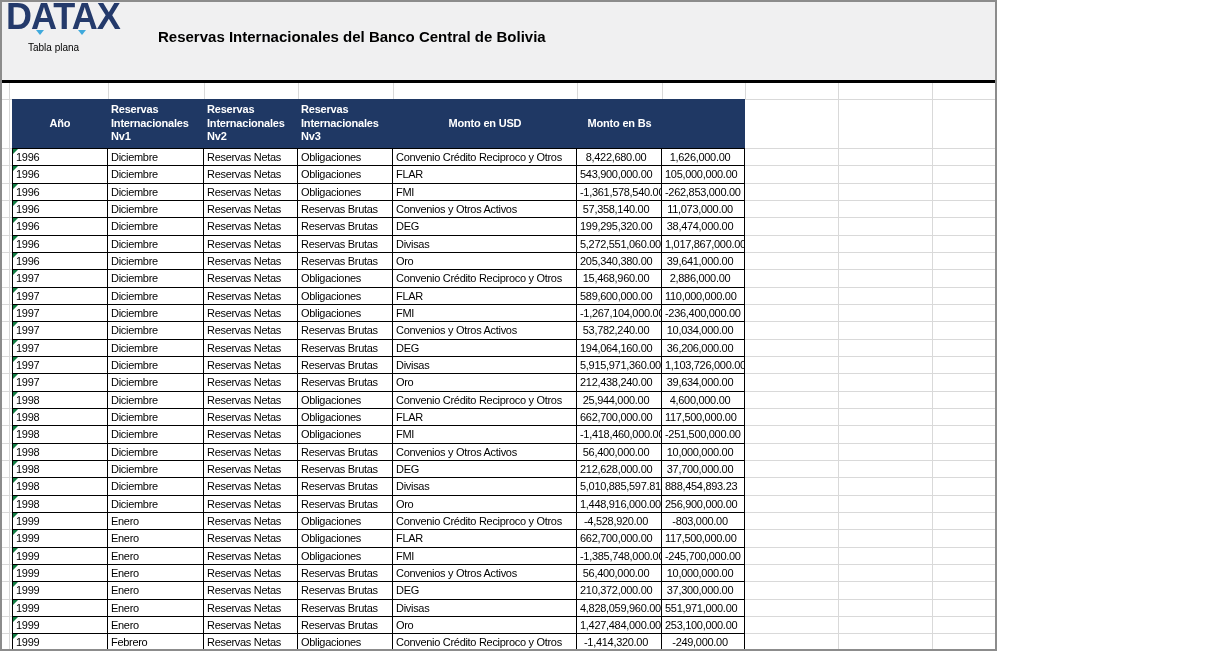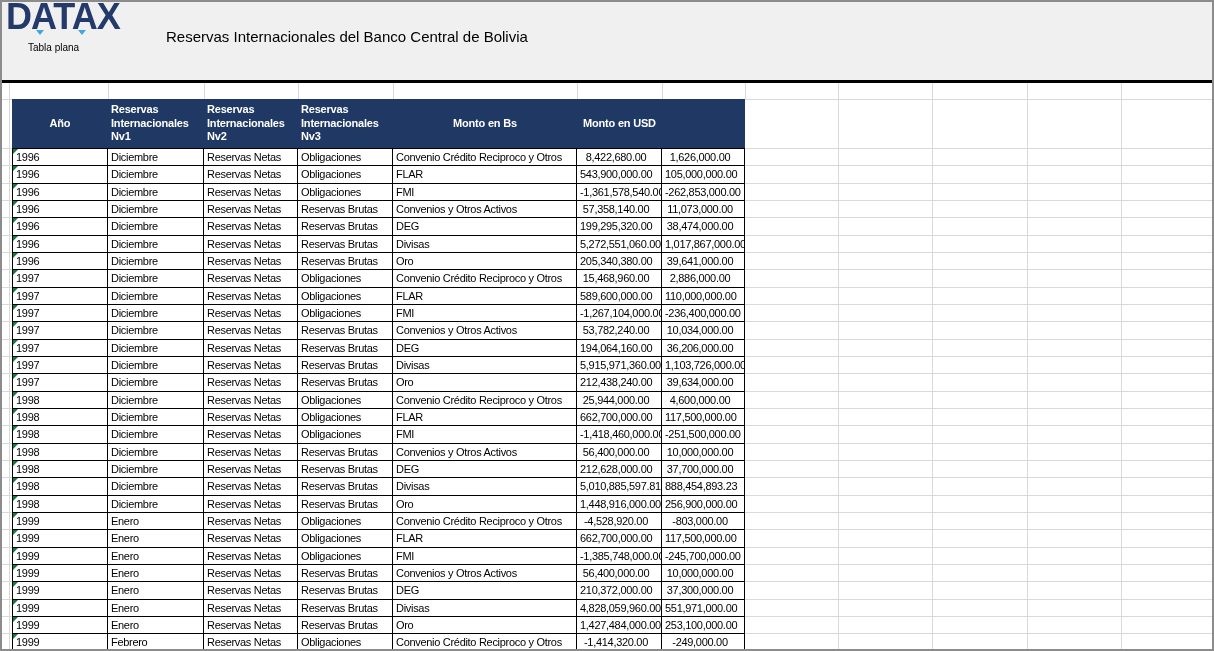--- a/index.html
+++ b/index.html
@@ -1,28 +1,28 @@
 <!DOCTYPE html>
 <html><head>
 <meta charset="utf-8">
 <style>
   html,body{margin:0;padding:0;background:#ffffff;font-family:"Liberation Sans",sans-serif;}
-  .screen{position:relative;width:1214px;height:651px;box-sizing:border-box;
+  .screen{position:relative;width:997px;height:651px;box-sizing:border-box;
           border:2px solid #8c8c8c;overflow:hidden;background:#ffffff;}
 
   
   .top-band{position:absolute;left:0;top:0;width:1210px;height:78px;background:#f0f0f1;}
   .logo-text{position:absolute;left:4px;top:-6px;font-size:36px;font-weight:bold;
              letter-spacing:-1px;color:#243a6b;}
   .logo-accent{position:absolute;width:0;height:0;border-left:4px solid transparent;
                border-right:4px solid transparent;border-top:5px solid #3fa9dc;}
   .logo-accent.a1{left:34px;top:28px;}
   .logo-accent.a2{left:76px;top:28px;}
   .logo-subtitle{position:absolute;left:26px;top:40px;font-size:10px;color:#000000;}
-  .sheet-title{position:absolute;left:164px;top:26px;font-size:15px;color:#000000;}
+  .sheet-title{position:absolute;left:156px;top:26px;font-size:15px;color:#000000;font-weight:bold;}
 
   
   .divider{position:absolute;left:0;top:78px;width:1210px;height:3px;background:#000000;}
 
   
   .sheet{position:absolute;left:0;top:81px;width:1210px;height:566px;background:#ffffff;}
 
   
   .gv{position:absolute;top:0;width:1px;height:566px;background:#d9d9d9;}
   .gv.v7{left:7px;}.gv.v836{left:836px;}.gv.v930{left:930px;}.gv.v1025{left:1025px;}.gv.v1119{left:1119px;}
@@ -86,22 +86,22 @@
     <div class="rg-body"></div>
     <div class="lg-row1"></div>
     <div class="lg-body"></div>
 
     <div class="tbl">
       <div class="thead">
         <div class="th">Año</div>
         <div class="th">Reservas Internacionales Nv1</div>
         <div class="th">Reservas Internacionales Nv2</div>
         <div class="th">Reservas Internacionales Nv3</div>
+        <div class="th">Monto en USD</div>
         <div class="th">Monto en Bs</div>
-        <div class="th">Monto en USD</div>
       </div>
       <div class="tbody" id="tbody">
   <div class="trow">
     <div class="cell"><span class="tri"></span><span class="yv">1996</span></div>
     <div class="cell">Diciembre</div>
     <div class="cell">Reservas Netas</div>
     <div class="cell">Obligaciones</div>
     <div class="cell">Convenio Crédito Reciproco y Otros</div>
     <div class="cell num">8,422,680.00</div>
     <div class="cell num">1,626,000.00</div>

